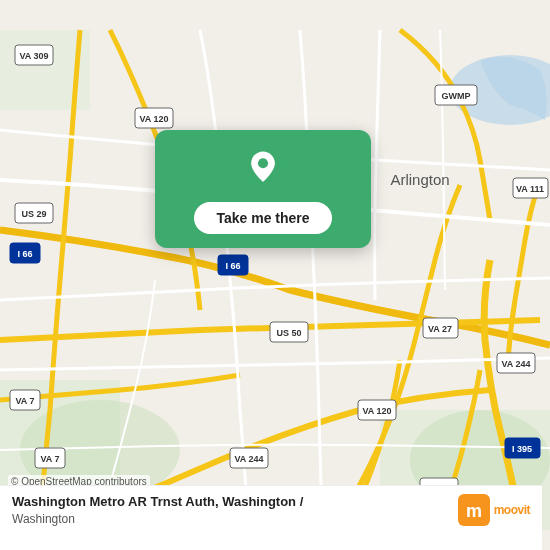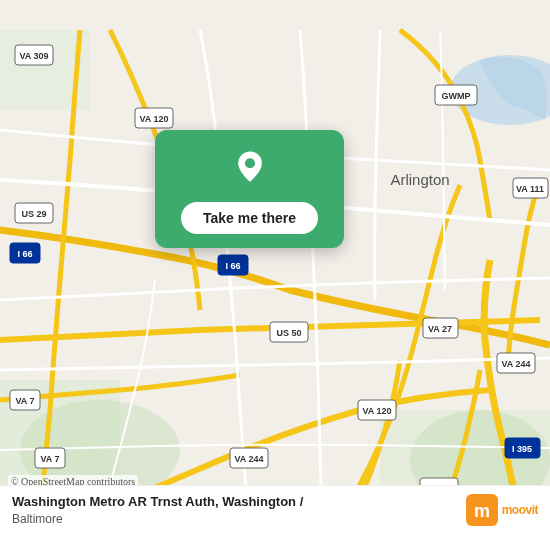--- a/index.html
+++ b/index.html
@@ -34,21 +34,21 @@
       top: 0; left: 0;
       width: 100%;
       height: 100%;
     }
 
     
     #action-card {
       position: absolute;
       top: 130px;
       left: 155px;
-      width: 189px;
+      width: 216px;
       background-color: #3dab6e;
       border-radius: 12px;
       display: flex;
       flex-direction: column;
       align-items: center;
       padding: 18px 16px 14px 16px;
       box-shadow: 0 4px 16px rgba(0,0,0,0.25);
     }
 
     #pin-icon {
@@ -65,21 +65,21 @@
       font-size: 14px;
       font-weight: 600;
       color: #222;
       cursor: pointer;
       white-space: nowrap;
     }
 
     
     #bottom-bar {
       position: absolute;
-      bottom: 0; left: 0; right: 0;
+      bottom: 0; left: 0; right: 8px;
       background: white;
       padding: 8px 12px 24px 12px;
       display: flex;
       align-items: flex-start;
       justify-content: space-between;
       border-top: 1px solid #eee;
       min-height: 58px;
     }
 
     #location-info {
@@ -122,21 +122,20 @@
 
     #osm-credit {
       position: absolute;
       bottom: 62px;
       left: 8px;
       font-size: 10px;
       color: #555;
       background: rgba(255,255,255,0.75);
       padding: 1px 3px;
       border-radius: 2px;
-      font-family: Liberation Serif, serif;
     }
   </style>
 </head>
 <body>
 
 <div id="map-container">
 
   <div class="map-base"></div>
 
   <svg class="map-svg" viewBox="0 0 550 490" xmlns="http://www.w3.org/2000/svg">
@@ -245,21 +244,21 @@
     </svg>
 
     <button id="take-me-there-btn">Take me there</button>
   </div>
 
   <div id="osm-credit">© OpenStreetMap contributors</div>
 
   <div id="bottom-bar">
     <div id="location-info">
       <span id="location-name">Washington Metro AR Trnst Auth, Washington /</span>
-      <span id="location-sub">Baltimore</span>
+      <span id="location-sub">Washington</span>
     </div>
     <div id="moovit-logo">
 
       <svg id="moovit-icon" viewBox="0 0 32 32" xmlns="http://www.w3.org/2000/svg">
         <rect width="32" height="32" rx="6" fill="#f7941d"></rect>
         <text x="16" y="23" text-anchor="middle" font-size="18" font-weight="bold" fill="white">m</text>
       </svg>
       <span id="moovit-text">moovit</span>
     </div>
   </div>

